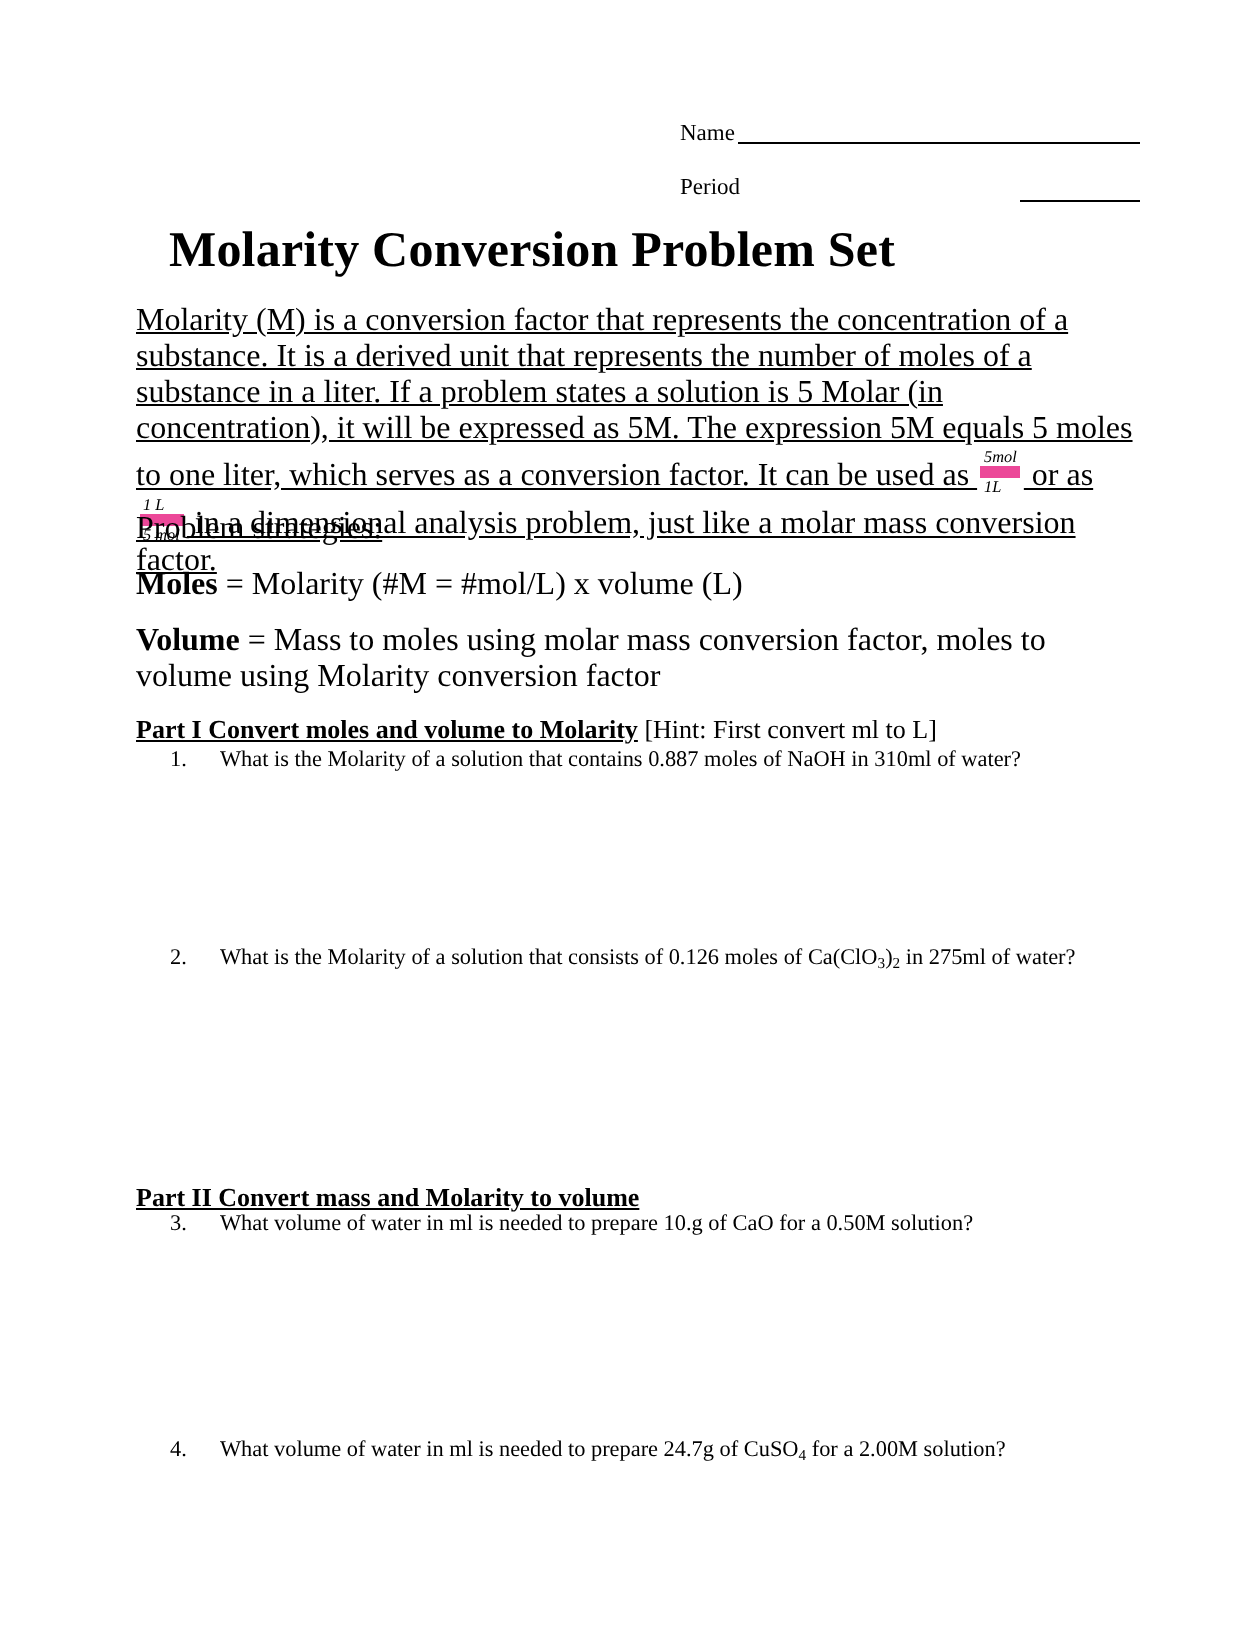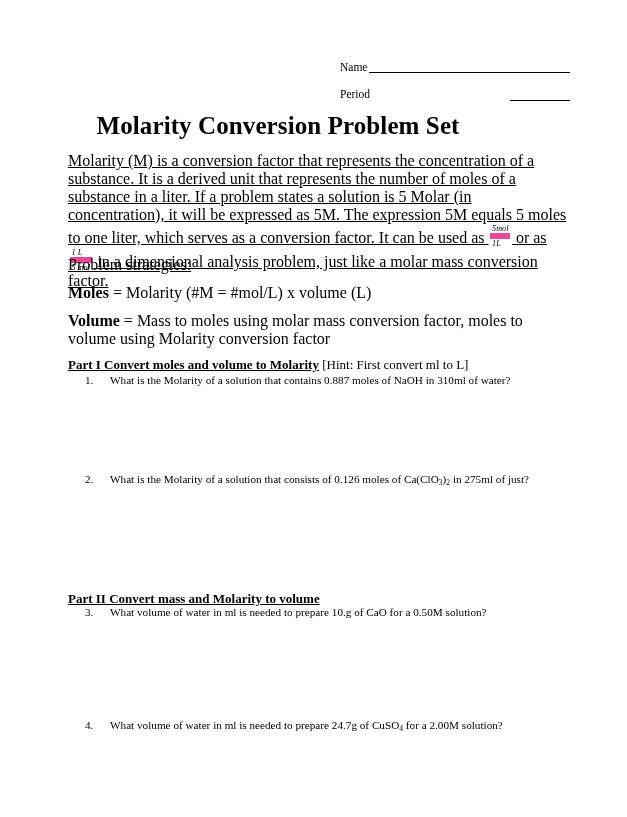--- a/index.html
+++ b/index.html
@@ -26,21 +26,21 @@
 
   
   .header-block {
     position: absolute;
     left: 340px;
     top: 60px;
     width: 230px;
   }
   .name-row {
     display: flex;
-    align-items: center;
+    align-items: flex-start;
     font-size: 11.5px;
     line-height: 14px;
   }
   .name-label { white-space: nowrap; padding-right: 2px; }
   .name-rule {
     flex: 1 1 auto;
     border-bottom: 1.2px solid #000;
     height: 11px;
   }
   .period-row {
@@ -54,21 +54,21 @@
   .period-label { white-space: nowrap; padding-right: 3px; }
   .period-rule {
     width: 60px;
     border-bottom: 1.2px solid #000;
     height: 11px;
   }
 
   
   .doc-title {
     position: absolute;
-    left: 12px;
+    left: 0;
     top: 112px;
     width: 532px;
     text-align: center;
     font-size: 25px;
     font-weight: bold;
     letter-spacing: 0.1px;
   }
 
   .intro { text-align: left; margin: 0 0 0 0; text-decoration: underline; }
 
@@ -160,21 +160,21 @@
   </div>
 
   <div class="blk" style="top:372px;">
     <div class="qitem">
       <span class="qnum">1.</span><span>What is the Molarity of a solution that contains 0.887 moles of NaOH in 310ml of water?</span>
     </div>
   </div>
 
   <div class="blk" style="top:471px;">
     <div class="qitem">
-      <span class="qnum">2.</span><span>What is the Molarity of a solution that consists of 0.126 moles of Ca(ClO</span><sub>3</sub><span>)</span><sub>2</sub><span> in 275ml of just?</span>
+      <span class="qnum">2.</span><span>What is the Molarity of a solution that consists of 0.126 moles of Ca(ClO</span><sub>3</sub><span>)</span><sub>2</sub><span> in 275ml of water?</span>
     </div>
   </div>
 
   <div class="blk" style="top:582px;">
     <div class="part-head"><span class="ph-label">Part II Convert mass and Molarity to volume</span></div>
   </div>
 
   <div class="blk" style="top:604px;">
     <div class="qitem">
       <span class="qnum">3.</span><span>What volume of water in ml is needed to prepare 10.g of CaO for a 0.50M solution?</span>

